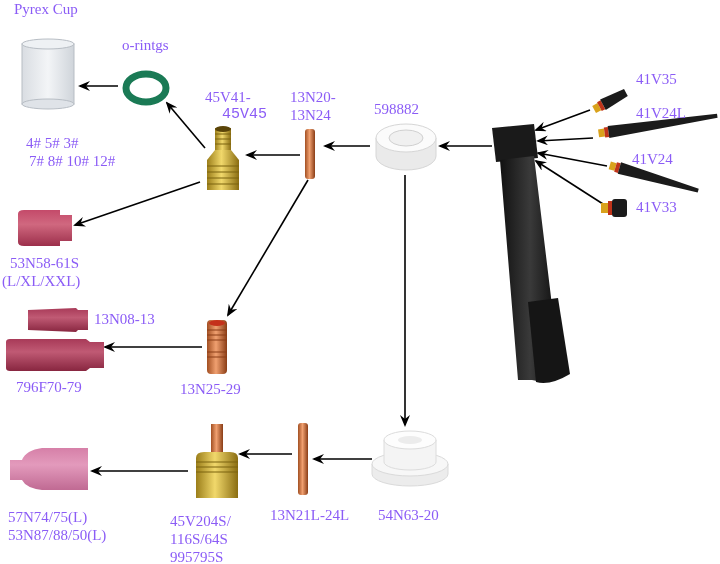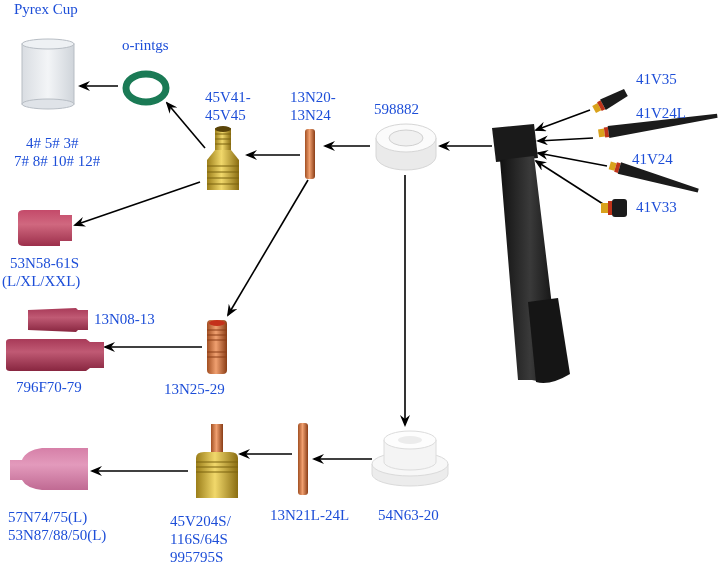--- a/index.html
+++ b/index.html
@@ -1,17 +1,17 @@
 <!DOCTYPE html>
 <html><head>
 <meta charset="utf-8">
 <style>
   html, body { margin:0; padding:0; background:#ffffff; }
   body { width:720px; height:564px; position:relative; overflow:hidden; font-family:"DejaVu Serif","Liberation Serif",serif; }
-  .lbl { position:absolute; color:#1d4ed8; font-family:"Liberation Serif","DejaVu Serif",serif; font-size:15px; line-height:18px; white-space:nowrap; }
+  .lbl { position:absolute; color:#8b5cf6; font-family:"Liberation Serif","DejaVu Serif",serif; font-size:15px; line-height:18px; white-space:nowrap; }
   .part { position:absolute; }
   svg.arrows { position:absolute; left:0; top:0; }
 </style>
 </head>
 <body>
 
 <svg class="arrows" width="720" height="564">
   <defs>
     <marker id="ah" markerWidth="12" markerHeight="10" refX="10" refY="5" orient="auto" markerUnits="userSpaceOnUse">
       <path d="M0,0 L12,5 L0,10 L4,5 Z" fill="#000"></path>
@@ -46,21 +46,21 @@
           <stop offset="1" stop-color="#cfd4da"></stop>
       </linearGradient>
     </defs>
     <rect x="2" y="6" width="52" height="60" fill="url(#glass)" stroke="#b7bdc4"></rect>
     <ellipse cx="28" cy="6" rx="26" ry="5" fill="#eef1f4" stroke="#b7bdc4"></ellipse>
     <ellipse cx="28" cy="66" rx="26" ry="5" fill="#dfe3e8" stroke="#b7bdc4"></ellipse>
   </svg>
 </div>
 <div class="lbl" style="left:14px;top:0px;">Pyrex Cup</div>
 <div class="lbl" style="left:26px;top:134px;">4# 5# 3#</div>
-<div class="lbl" style="left:14px;top:152px;">7# 8# 10# 12#</div>
+<div class="lbl" style="left:29px;top:152px;">7# 8# 10# 12#</div>
 
 <div class="part" style="left:122px;top:70px;">
   <svg width="48" height="36">
       <ellipse cx="24" cy="18" rx="20" ry="14" fill="none" stroke="#1a7a55" stroke-width="7"></ellipse>
     </svg>
 </div>
 <div class="lbl" style="left:122px;top:36px;">o-rintgs</div>
 
 <div class="part" style="left:203px;top:126px;">
   <svg width="40" height="68">
@@ -79,21 +79,21 @@
         <line x1="12" y1="13" x2="28" y2="13"></line>
         <line x1="12" y1="18" x2="28" y2="18"></line>
         <line x1="4" y1="40" x2="36" y2="40"></line>
         <line x1="4" y1="46" x2="36" y2="46"></line>
         <line x1="4" y1="52" x2="36" y2="52"></line>
         <line x1="4" y1="58" x2="36" y2="58"></line>
       </g>
   </svg>
 </div>
 <div class="lbl" style="left:205px;top:88px;">45V41-</div>
-<div class="lbl" style="left:205px;top:106px;">45V45</div>
+<div class="lbl" style="left:222px;top:106px;font-family:Liberation Mono, monospace;">45V45</div>
 
 <div class="part" style="left:304px;top:128px;">
   <svg width="12" height="52">
     <defs>
         <linearGradient id="copper" x1="0" x2="1">
           <stop offset="0" stop-color="#a24f22"></stop>
           <stop offset="0.45" stop-color="#f0a070"></stop>
           <stop offset="1" stop-color="#8a3d16"></stop>
         </linearGradient>
       </defs>
@@ -154,21 +154,21 @@
     <ellipse cx="13" cy="5" rx="8" ry="3" fill="#c4311b"></ellipse>
     <g stroke="#8a3d16" stroke-width="1">
         <line x1="3" y1="12" x2="23" y2="12"></line>
         <line x1="3" y1="17" x2="23" y2="17"></line>
         <line x1="3" y1="22" x2="23" y2="22"></line>
         <line x1="3" y1="34" x2="23" y2="34"></line>
         <line x1="3" y1="39" x2="23" y2="39"></line>
       </g>
   </svg>
 </div>
-<div class="lbl" style="left:164px;top:380px;text-align:right;">13N25-29</div>
+<div class="lbl" style="left:180px;top:380px;text-align:right;">13N25-29</div>
 
 <div class="part" style="left:488px;top:122px;">
   <svg width="92" height="266">
     <defs>
         <linearGradient id="blk" x1="0" x2="1">
           <stop offset="0" stop-color="#111"></stop>
           <stop offset="0.5" stop-color="#3a3a3a"></stop>
           <stop offset="1" stop-color="#0a0a0a"></stop>
         </linearGradient>
       </defs>

